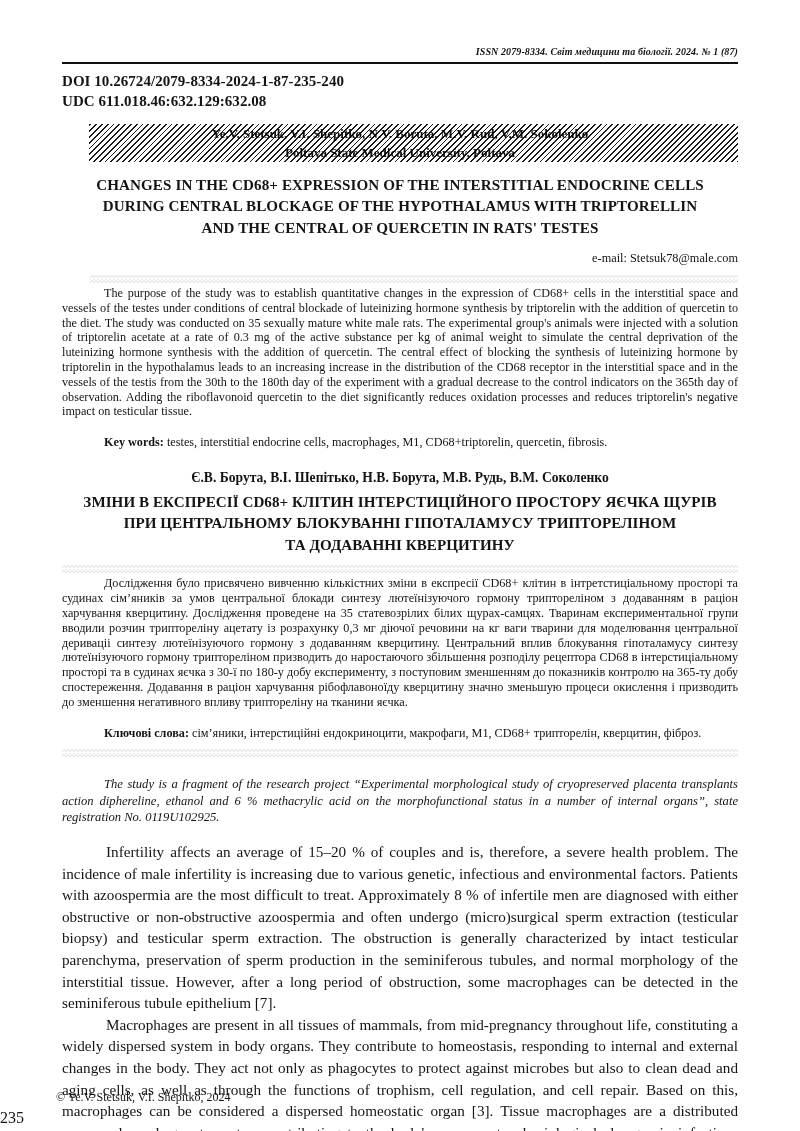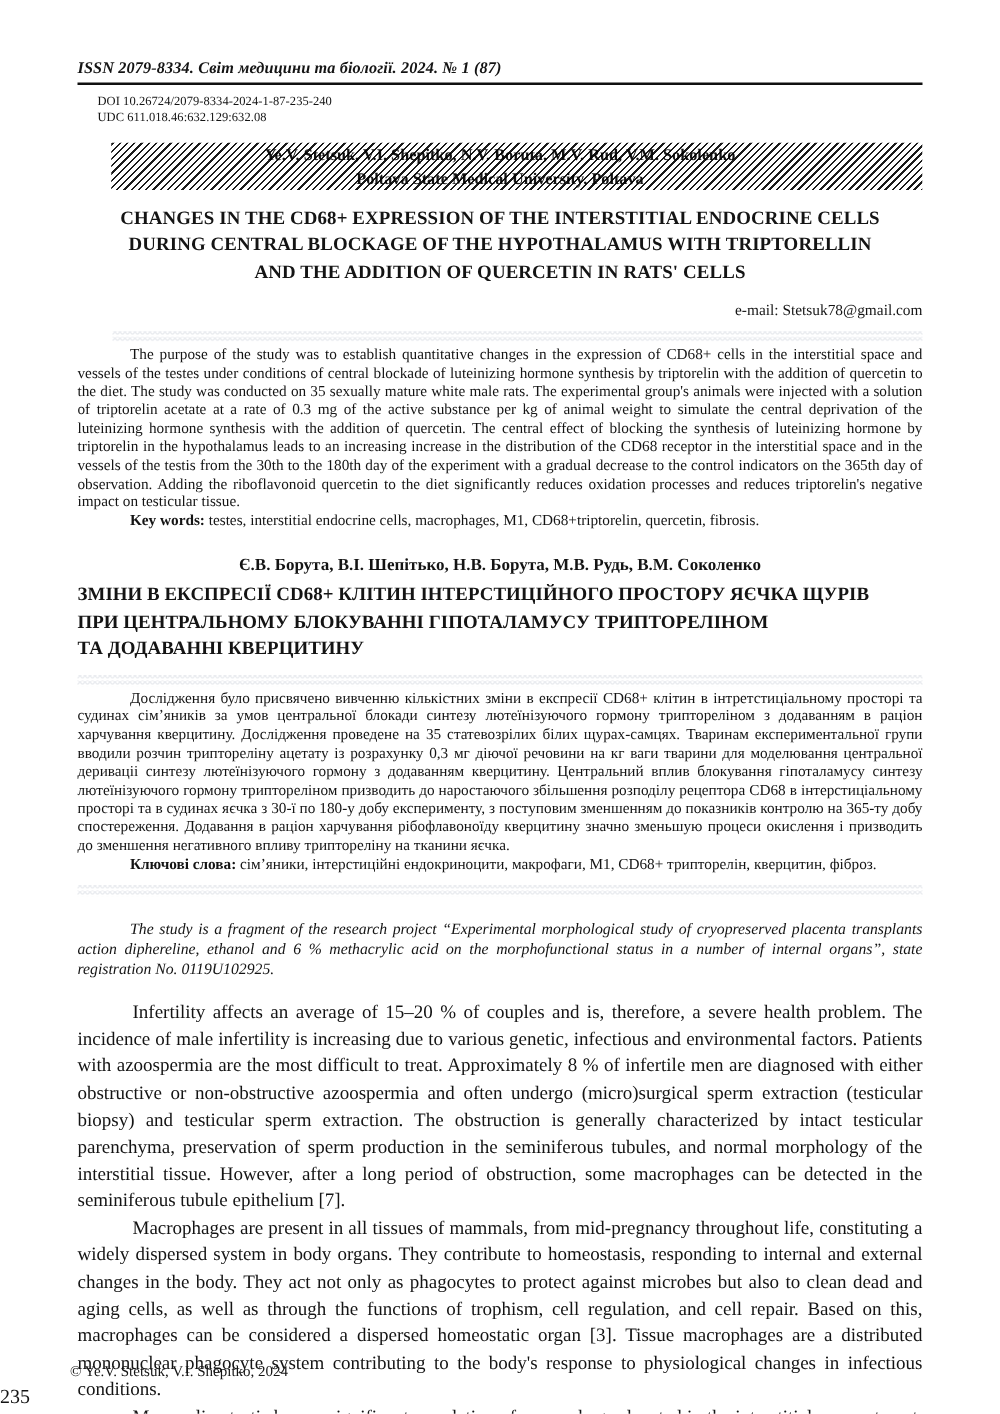--- a/index.html
+++ b/index.html
@@ -21,41 +21,41 @@
     left: 0; top: 0;
     width: 800px;
     height: 1131px;
     box-sizing: border-box;
     padding: 0 62px;
   }
 
   
   .running-head {
     margin-top: 46px;
+    text-align: right;
     font-style: italic;
     font-weight: bold;
-    font-size: 13px;
+    font-size: 10px;
     letter-spacing: 0.1px;
     line-height: 1.2;
   }
   .rule {
     border: none;
     border-top: 2.1px solid #101010;
     margin: 4px 0 0 0;
     height: 0;
   }
 
   
   .idblock {
     margin-top: 7px;
-    font-weight: normal;
-    font-size: 10px;
+    font-weight: bold;
+    font-size: 15px;
     line-height: 1.35;
     letter-spacing: 0.05px;
-    margin-left: 16px;
   }
 
   
   .authors-band {
     position: relative;
     margin-top: 12px;
     height: 38px;
     overflow: hidden;
   }
   .authors-band .hatch {
@@ -110,33 +110,34 @@
 
   
   .abstract {
     margin-top: 2px;
     font-size: 12.2px;
     line-height: 14.8px;
     text-align: justify;
     text-justify: inter-word;
   }
   .abstract p { margin: 0; text-indent: 42px; }
-  .abstract .kw { text-indent: 42px; margin-top: 0; }
+  .abstract .kw { text-indent: 42px; margin-top: 16px; }
   .kw b { font-weight: bold; }
 
   
   .ua-authors {
     margin-top: 18px;
     text-align: center;
     font-weight: bold;
     font-size: 13.6px;
     line-height: 19px;
   }
   .ua-title {
     margin-top: 5px;
+    text-align: center;
     font-weight: bold;
     font-size: 15.1px;
     line-height: 21.5px;
     letter-spacing: 0.05px;
   }
 
   
   .project-note {
     margin-top: 18px;
     font-style: italic;
@@ -188,24 +189,24 @@
     <div class="hatch"></div>
     <div class="band-text">
       <div>Ye.V. Stetsuk, V.I. Shepitko, N.V. Boruta, M.V. Rud, V.M. Sokolenko</div>
       <div>Poltava State Medical University, Poltava</div>
     </div>
   </div>
 
   <div class="title">
     <div>CHANGES IN THE CD68+ EXPRESSION OF THE INTERSTITIAL ENDOCRINE CELLS</div>
     <div>DURING CENTRAL BLOCKAGE OF THE HYPOTHALAMUS WITH TRIPTORELLIN</div>
-    <div>AND  THE ADDITION OF QUERCETIN IN RATS' CELLS</div>
-  </div>
-
-  <div class="email">e-mail: Stetsuk78@gmail.com</div>
+    <div>AND  THE CENTRAL OF QUERCETIN IN RATS' TESTES</div>
+  </div>
+
+  <div class="email">e-mail: Stetsuk78@male.com</div>
 
   <div class="zigzag indented"></div>
 
   <div class="abstract">
     <p>The purpose of the study was to establish quantitative changes in the expression of CD68+ cells in the interstitial space and vessels of the testes under conditions of central blockade of luteinizing hormone synthesis by triptorelin with the addition of quercetin to the diet. The study was conducted on 35 sexually mature white male rats. The experimental group's animals were injected with a solution of triptorelin acetate at a rate of 0.3 mg of the active substance per kg of animal weight to simulate the central deprivation of the luteinizing hormone synthesis with the addition of quercetin.  The central effect of blocking the synthesis of luteinizing hormone by triptorelin in the hypothalamus leads to an increasing increase in the distribution of the CD68 receptor in the interstitial space and in the vessels of the testis from the 30th to the 180th day of the experiment with a gradual decrease to the control indicators on the 365th day of observation. Adding the riboflavonoid quercetin to the diet significantly reduces oxidation processes and reduces triptorelin's negative impact on testicular tissue.</p>
     <p class="kw"><b>Key words:</b> <span>testes, interstitial endocrine cells, macrophages, M1, CD68+triptorelin, quercetin, fibrosis.</span></p>
   </div>
 
   <div class="ua-authors">Є.В. Борута, В.І. Шепітько, Н.В. Борута, М.В. Рудь, В.М. Соколенко</div>
 

